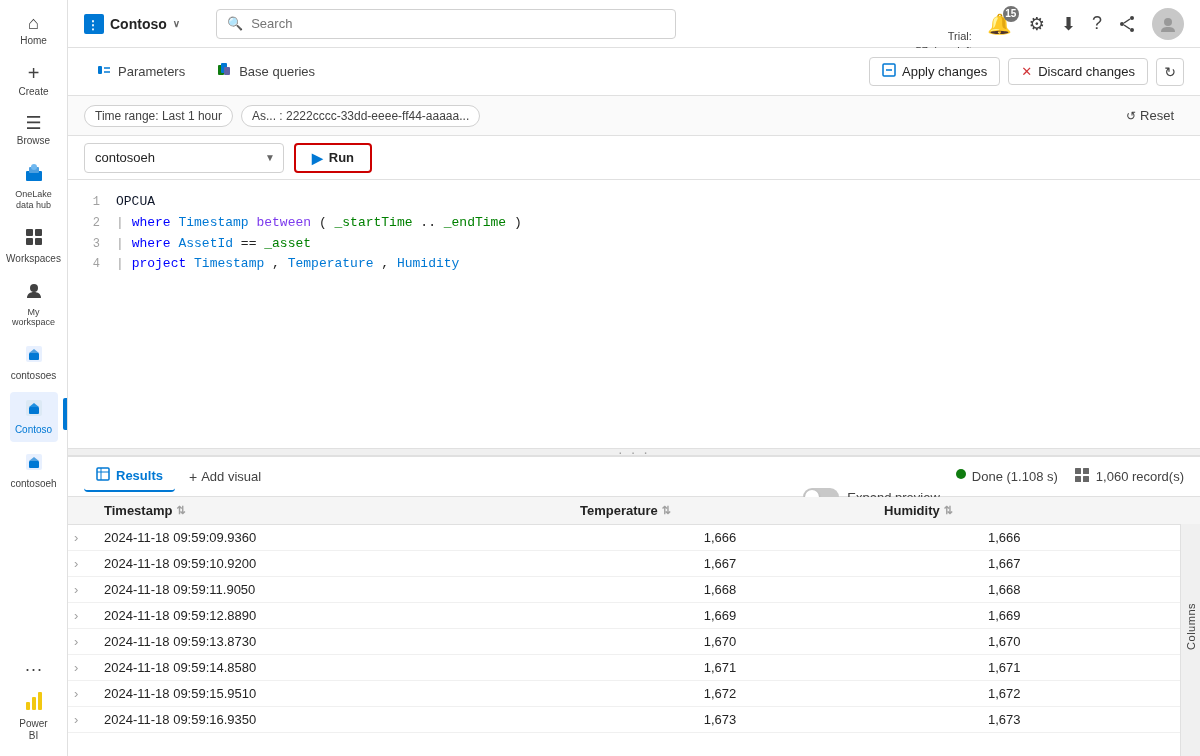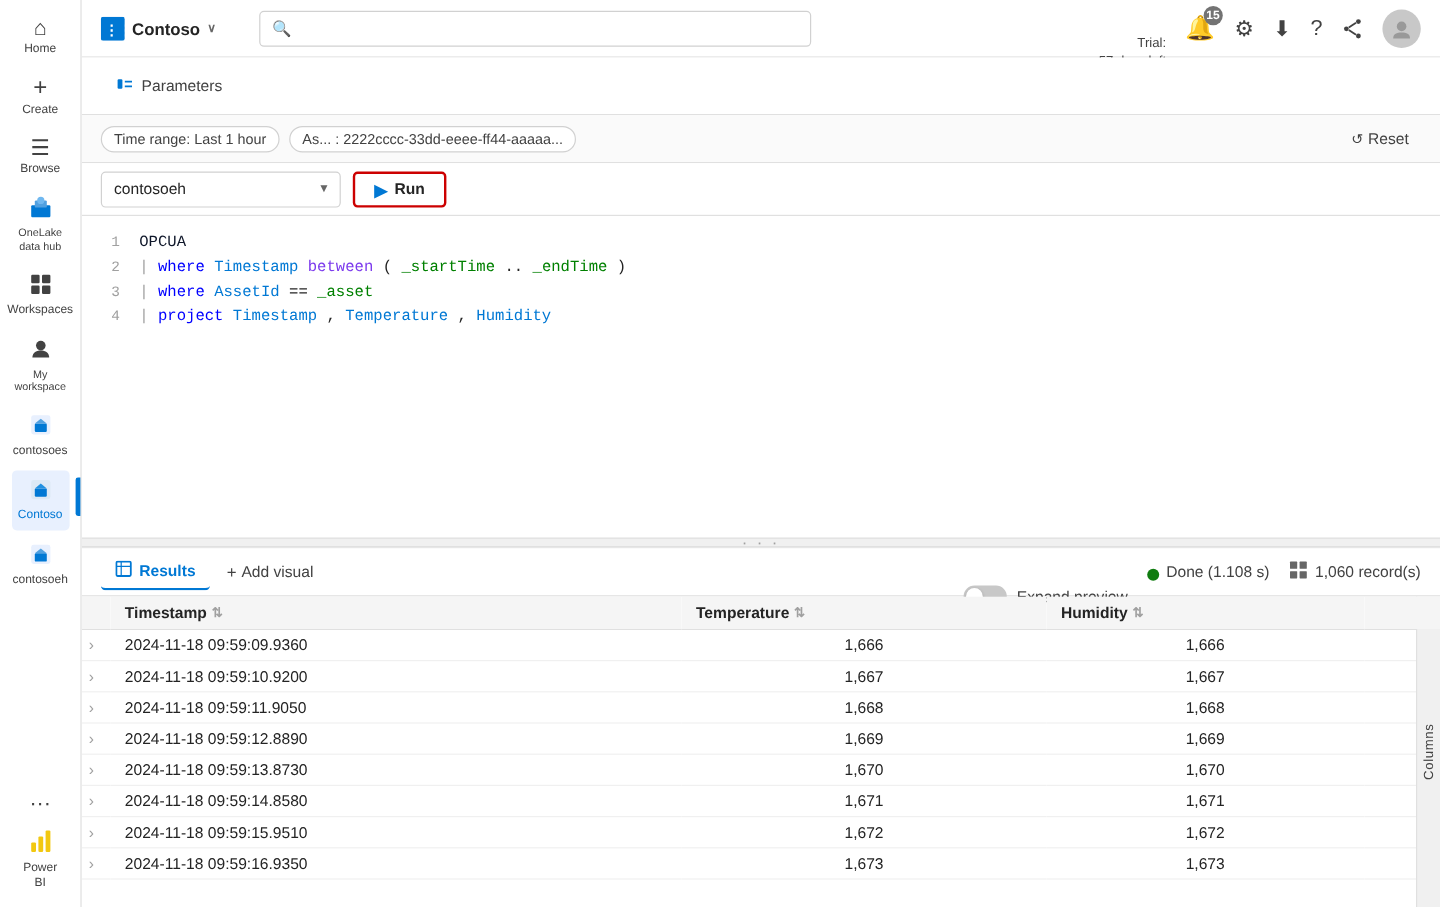--- a/index.html
+++ b/index.html
@@ -404,21 +404,21 @@
       border-radius: 50%;
       position: absolute;
       top: 2px;
       left: 2px;
       transition: left 0.2s;
       box-shadow: 0 1px 3px rgba(0,0,0,0.2);
     }
     .expand-label { font-size: 13px; color: #424242; }
     .status-done {
       display: flex;
-      align-items: flex-end;
+      align-items: flex-start;
       gap: 6px;
       font-size: 13px;
       color: #424242;
     }
     .status-dot {
       width: 10px;
       height: 10px;
       border-radius: 50%;
       background: #107c10;
     }
@@ -604,20 +604,21 @@
     <div class="topbar-logo">
       <svg width="20" height="20" viewBox="0 0 20 20">
           <rect width="20" height="20" rx="2" fill="#0078d4"></rect>
           <text x="3" y="15" font-size="12" fill="white" font-family="Arial">⋮⋮</text>
         </svg>
       <span>Contoso</span>
       <span class="chevron">∨</span>
     </div>
     <div class="search-box">
       <span style="color:#a0a0a0;">🔍</span>
+      <input type="text" placeholder="Search" style="">
     </div>
     <div class="topbar-right">
       <div class="trial-info">
         <div>Trial:</div>
         <div>57 days left</div>
       </div>
       <div class="notification-badge">
         <span style="font-size:20px;color:#424242;">🔔</span>
         <span class="badge">15</span>
       </div>
@@ -647,20 +648,48 @@
     <div class="query-toolbar">
       <div class="toolbar-tab">
         <span class="tab-icon">
           <svg width="16" height="16" viewBox="0 0 16 16">
               <rect x="2" y="4" width="4" height="8" rx="1" fill="#0078d4"></rect>
               <line x1="8" y1="6" x2="14" y2="6" stroke="#0078d4" stroke-width="1.5"></line>
               <line x1="8" y1="10" x2="14" y2="10" stroke="#0078d4" stroke-width="1.5"></line>
             </svg>
         </span>
         <span>Parameters</span>
+      </div>
+      <div class="toolbar-tab">
+        <span class="tab-icon">
+          <svg width="16" height="16" viewBox="0 0 16 16">
+              <rect x="1" y="3" width="6" height="10" rx="1" fill="#107c10"></rect>
+              <rect x="4" y="1" width="6" height="10" rx="1" fill="#0078d4"></rect>
+              <rect x="7" y="5" width="6" height="8" rx="1" fill="#6264a7"></rect>
+            </svg>
+        </span>
+        <span>Base queries</span>
+      </div>
+      <div class="toolbar-right">
+        <button class="btn-apply">
+          <span style="color:#0078d4;">
+            <svg width="14" height="14" viewBox="0 0 14 14">
+                <rect x="1" y="1" width="12" height="12" rx="1" fill="none" stroke="#0078d4" stroke-width="1.5"></rect>
+                <line x1="4" y1="7" x2="10" y2="7" stroke="#0078d4" stroke-width="1.5"></line>
+              </svg>
+          </span>
+          <span>Apply changes</span>
+        </button>
+        <button class="btn-discard">
+          <span style="color:#d13438;">✕</span>
+          <span>Discard changes</span>
+        </button>
+        <div class="btn-refresh">
+          <span style="color:#424242;font-size:14px;">↻</span>
+        </div>
       </div>
     </div>
 
     <div class="filter-bar">
       <div class="filter-pill">
         <span>Time range: Last 1 hour</span>
       </div>
       <div class="filter-pill">
         <span>As... : 2222cccc-33dd-eeee-ff44-aaaaa...</span>
       </div>

